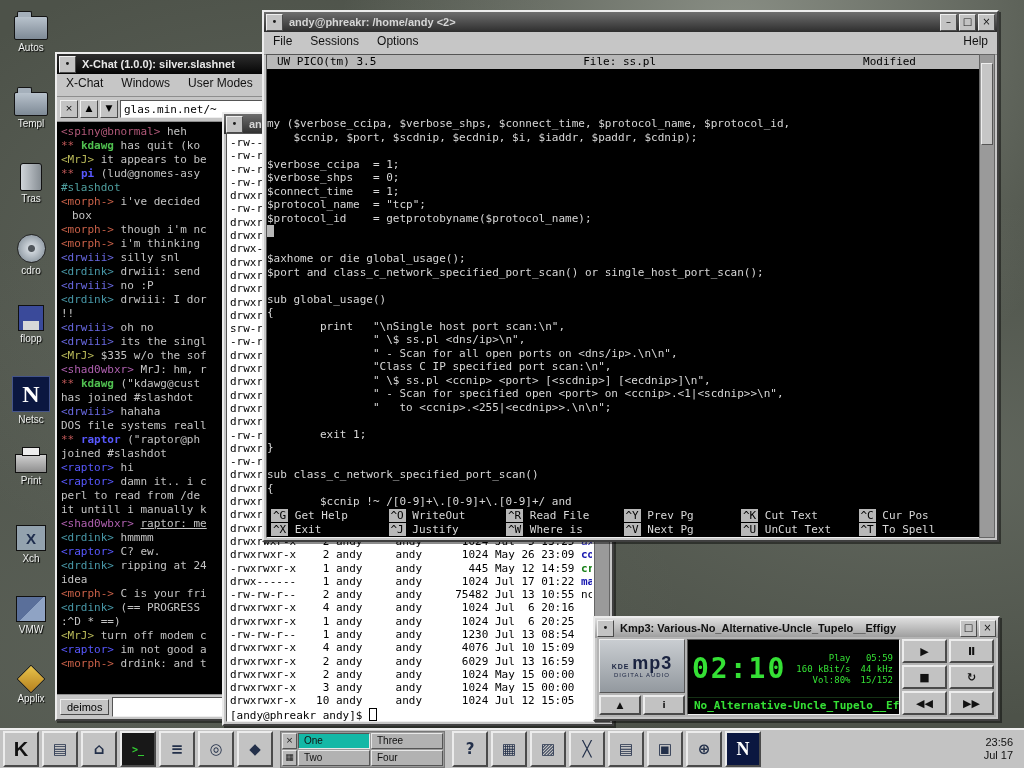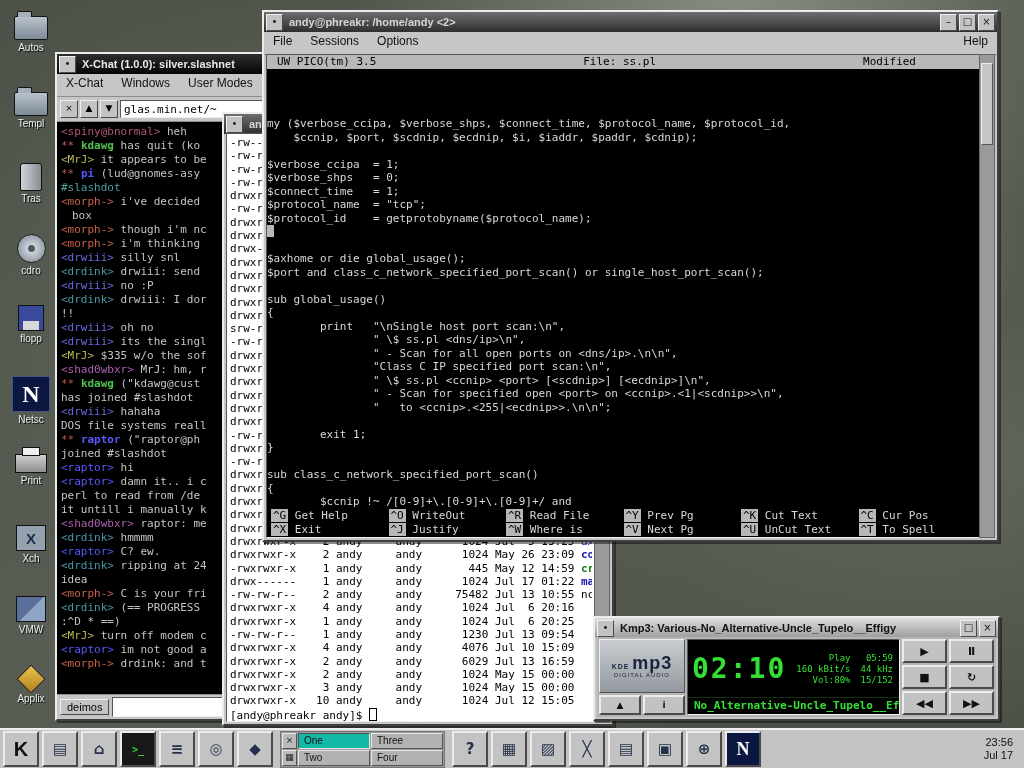--- a/index.html
+++ b/index.html
@@ -211,21 +211,21 @@
         <div class="chat-line"><span style="color: rgb(192, 88, 88);">** </span><span style="color: rgb(80, 192, 80); font-weight: bold;">kdawg</span><span style="color: rgb(196, 196, 196);"> ("kdawg@cust</span></div>
         <div class="chat-line"><span style="color: rgb(196, 196, 196);">has joined #slashdot</span></div>
         <div class="chat-line"><span style="color: rgb(104, 104, 224);">&lt;drwiii&gt; </span><span style="color: rgb(196, 196, 196);">hahaha</span></div>
         <div class="chat-line"><span style="color: rgb(196, 196, 196);">DOS file systems reall</span></div>
         <div class="chat-line"><span style="color: rgb(192, 88, 88);">** </span><span style="color: rgb(88, 88, 255); font-weight: bold;">raptor</span><span style="color: rgb(196, 196, 196);"> ("raptor@ph</span></div>
         <div class="chat-line"><span style="color: rgb(196, 196, 196);">joined #slashdot</span></div>
         <div class="chat-line"><span style="color: rgb(88, 88, 255);">&lt;raptor&gt; </span><span style="color: rgb(196, 196, 196);">hi</span></div>
         <div class="chat-line"><span style="color: rgb(88, 88, 255);">&lt;raptor&gt; </span><span style="color: rgb(196, 196, 196);">damn it.. i c</span></div>
         <div class="chat-line"><span style="color: rgb(196, 196, 196);">perl to read from /de</span></div>
         <div class="chat-line"><span style="color: rgb(196, 196, 196);">it untill i manually k</span></div>
-        <div class="chat-line"><span style="color: rgb(176, 96, 176);">&lt;shad0wbxr&gt; </span><span style="color: rgb(196, 196, 196);">raptor: me</span></div>
+        <div class="chat-line"><span style="color: rgb(176, 96, 176);">&lt;shad0wbxr&gt; </span><span style="color: rgb(196, 196, 196); text-decoration: underline;">raptor: me</span></div>
         <div class="chat-line"><span style="color: rgb(72, 152, 168);">&lt;drdink&gt; </span><span style="color: rgb(196, 196, 196);">hmmmm</span></div>
         <div class="chat-line"><span style="color: rgb(88, 88, 255);">&lt;raptor&gt; </span><span style="color: rgb(196, 196, 196);">C? ew.</span></div>
         <div class="chat-line"><span style="color: rgb(72, 152, 168);">&lt;drdink&gt; </span><span style="color: rgb(196, 196, 196);">ripping at 24</span></div>
         <div class="chat-line"><span style="color: rgb(196, 196, 196);">idea</span></div>
         <div class="chat-line"><span style="color: rgb(200, 96, 72);">&lt;morph-&gt; </span><span style="color: rgb(196, 196, 196);">C is your fri</span></div>
         <div class="chat-line"><span style="color: rgb(72, 152, 168);">&lt;drdink&gt; </span><span style="color: rgb(196, 196, 196);">(== PROGRESS</span></div>
         <div class="chat-line"><span style="color: rgb(196, 196, 196);">:^D * ==)</span></div>
         <div class="chat-line"><span style="color: rgb(184, 184, 88);">&lt;MrJ&gt; </span><span style="color: rgb(196, 196, 196);">turn off modem c</span></div>
         <div class="chat-line"><span style="color: rgb(88, 88, 255);">&lt;raptor&gt; </span><span style="color: rgb(196, 196, 196);">im not good a</span></div>
         <div class="chat-line"><span style="color: rgb(200, 96, 72);">&lt;morph-&gt; </span><span style="color: rgb(196, 196, 196);">drdink: and t</span></div>
@@ -275,21 +275,21 @@
         <div class="ls-line"><span>drwxrwxr-x</span></div>
         <div class="ls-line"><span>drwxrwxr-x</span></div>
         <div class="ls-line"><span>drwxrwxr-x</span></div>
         <div class="ls-line"><span>drwxrwxr-x    2 andy     andy      1024 Jul  5 13:25 </span><span style="color: rgb(24, 24, 176);">axhome</span></div>
         <div class="ls-line"><span>drwxrwxr-x    2 andy     andy      1024 May 26 23:09 </span><span style="color: rgb(24, 24, 176); font-weight: bold;">con.lewman</span></div>
         <div class="ls-line"><span>-rwxrwxr-x    1 andy     andy       445 May 12 14:59 </span><span style="color: rgb(24, 128, 24); font-weight: bold;">createsig</span></div>
         <div class="ls-line"><span>drwx------    1 andy     andy      1024 Jul 17 01:22 </span><span style="color: rgb(24, 24, 176); font-weight: bold;">mail</span></div>
         <div class="ls-line"><span>-rw-rw-r--    2 andy     andy     75482 Jul 13 10:55 </span><span style="color: rgb(0, 0, 0);">nc110.tar.gz</span></div>
         <div class="ls-line"><span>drwxrwxr-x    4 andy     andy      1024 Jul  6 20:16 </span></div>
         <div class="ls-line"><span>drwxrwxr-x    1 andy     andy      1024 Jul  6 20:25 </span></div>
-        <div class="ls-line"><span>-rw-rw-r--    1 andy     andy      1230 Jul 13 09:54 </span></div>
+        <div class="ls-line"><span>-rw-rw-r--    1 andy     andy      1230 Jul 13 08:54 </span></div>
         <div class="ls-line"><span>drwxrwxr-x    4 andy     andy      4076 Jul 10 15:09 </span></div>
         <div class="ls-line"><span>drwxrwxr-x    2 andy     andy      6029 Jul 13 16:59 </span></div>
         <div class="ls-line"><span>drwxrwxr-x    2 andy     andy      1024 May 15 00:00 </span></div>
         <div class="ls-line"><span>drwxrwxr-x    3 andy     andy      1024 May 15 00:00 </span></div>
         <div class="ls-line"><span>drwxrwxr-x   10 andy     andy      1024 Jul 12 15:05 </span></div>
         <div class="ls-line"><span>[andy@phreakr andy]$ </span><span class="hollow-cursor"></span></div>
       </div>
     <div class="vscroll">
         <div class="thumb" style="bottom:4px;height:80px;"></div>
       </div>

